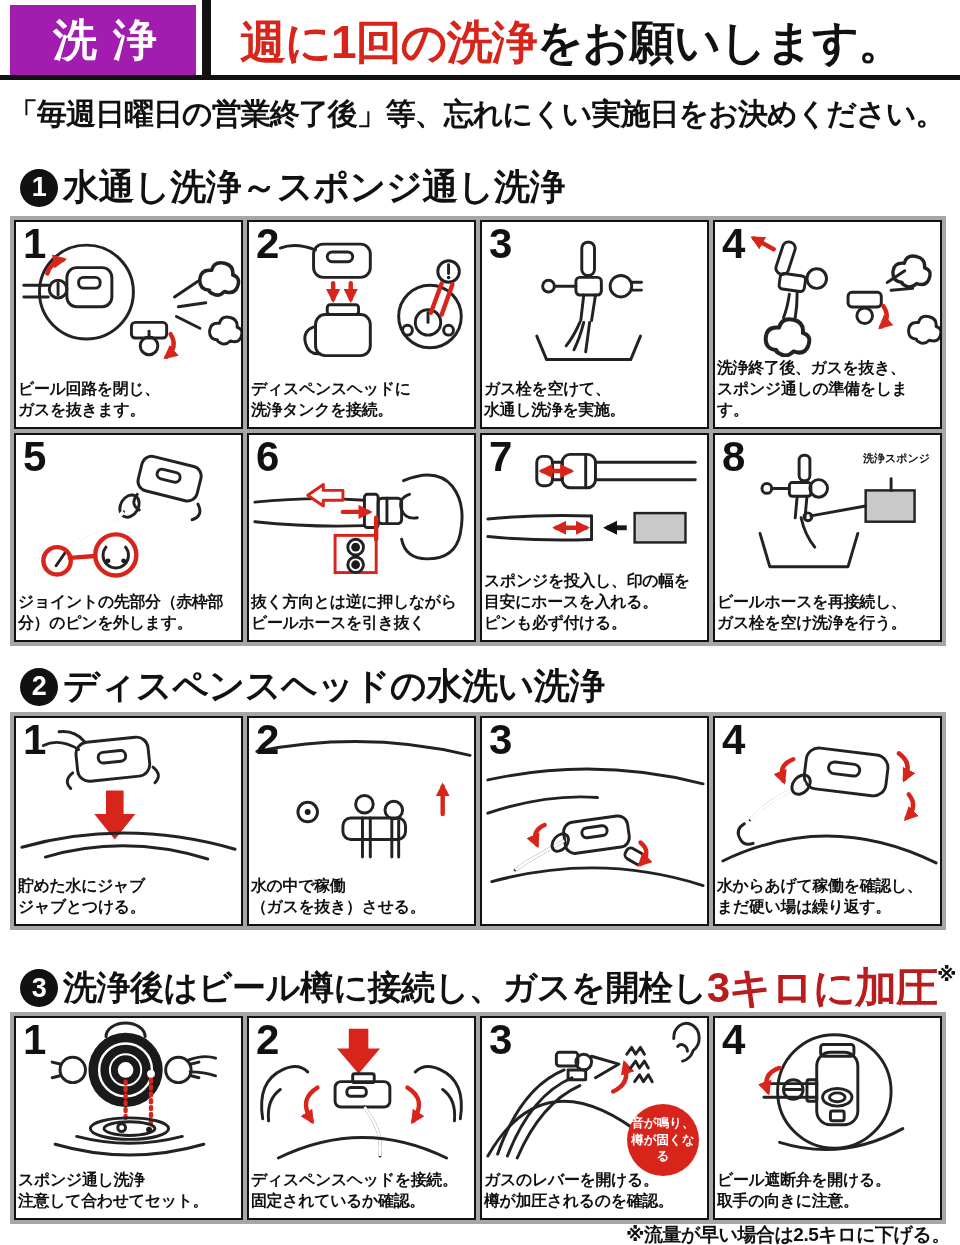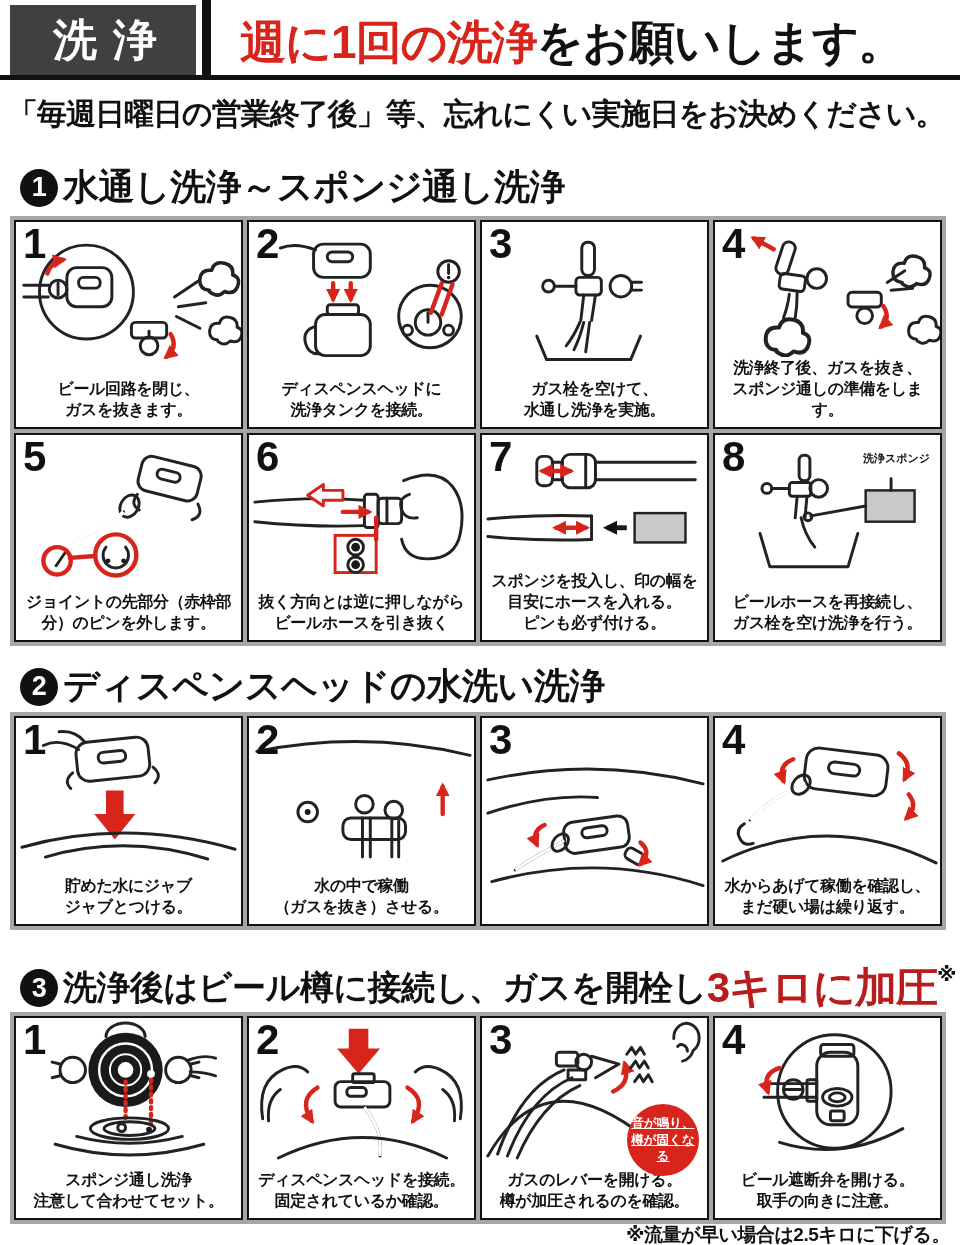--- a/index.html
+++ b/index.html
@@ -1,20 +1,20 @@
 <!DOCTYPE html>
 <html><head>
 <meta charset="utf-8">
 <style>
   html,body{margin:0;padding:0;background:#fff;}
   .page{position:relative;width:960px;height:1245px;background:#fff;overflow:hidden;
         font-family:"Liberation Sans","DejaVu Sans",sans-serif;color:#111;}
 
   
-  .badge{position:absolute;left:10px;top:5px;width:186px;height:70px;background:#404040;
+  .badge{position:absolute;left:10px;top:5px;width:186px;height:70px;background:#a21caf;
          color:#fff;font-size:44px;font-weight:900;display:flex;align-items:center;justify-content:center;
          letter-spacing:16px;padding-left:20px;box-sizing:border-box;}
   .vbar{position:absolute;left:202px;top:0;width:9px;height:80px;background:#111;}
   .htitle{position:absolute;left:240px;top:12px;font-size:46px;font-weight:900;letter-spacing:-1px;white-space:nowrap;}
   .htitle .red{color:#d8251c;}
   .hrule{position:absolute;left:0;top:75px;width:960px;height:5px;background:#111;}
   .subtitle{position:absolute;left:8px;top:94px;width:948px;font-size:30px;font-weight:900;letter-spacing:-1px;white-space:nowrap;}
 
   
   .sec-h{position:absolute;left:20px;display:flex;align-items:center;font-weight:900;font-size:36px;letter-spacing:-0.5px;white-space:nowrap;}
@@ -23,36 +23,36 @@
   .sec-h .red-big{color:#b91c1c;font-size:42px;letter-spacing:-1px;}
   .sec-h .mark{font-size:20px;align-self:flex-start;margin-top:2px;}
 
   
   .grid{position:absolute;left:10px;width:936px;display:grid;grid-template-columns:repeat(4,1fr);
         gap:4px;background:#a6a6a6;border:4px solid #a6a6a6;box-sizing:border-box;}
   .cell{position:relative;background:#fff;border:2px solid #111;display:flex;flex-direction:column;min-width:0;}
   .num{position:absolute;left:7px;top:1px;font-size:42px;font-weight:800;line-height:1;z-index:2;}
   .illus-wrap{flex:1 1 auto;min-height:0;position:relative;}
   .illus{position:absolute;inset:0;width:100%;height:100%;}
-  .cap{flex:0 0 auto;text-align:center;font-size:16px;font-weight:700;line-height:1.32;
+  .cap{flex:0 0 auto;font-size:16px;font-weight:700;line-height:1.32;
        letter-spacing:-0.4px;white-space:pre-line;padding:0 2px 7px;}
 
   
   svg .s{stroke:#222;fill:none;stroke-width:3;stroke-linecap:round;stroke-linejoin:round;}
   svg .r{stroke:#d8251c;fill:none;stroke-width:4.5;stroke-linecap:round;stroke-linejoin:round;}
   svg .rf{fill:#d8251c;stroke:none;}
   svg .kf{fill:#1a1a1a;stroke:none;}
   svg .wf{fill:#fff;stroke:none;}
   svg .gf{fill:#c9c9c9;stroke:#222;stroke-width:2.5;}
 
   
   .sponge-label{position:absolute;top:16px;right:10px;font-size:11px;font-weight:700;z-index:2;}
   .sound-badge{position:absolute;right:8px;top:86px;width:72px;height:72px;border-radius:50%;background:#d8251c;
                color:#fff;font-size:12.5px;font-weight:800;display:flex;align-items:center;justify-content:center;
-               text-align:center;white-space:pre-line;line-height:1.35;z-index:2;text-decoration:underline;}
+               text-align:center;white-space:pre-line;line-height:1.35;z-index:2;}
 
   .footer-note{position:absolute;right:10px;top:1222px;font-size:19px;font-weight:900;letter-spacing:-0.5px;}
 </style>
 </head>
 <body>
 
 <svg width="0" height="0" style="position:absolute" aria-hidden="true">
   <defs>
     <marker id="ar" viewBox="0 0 10 10" refX="7" refY="5" markerWidth="3.2" markerHeight="3.2" orient="auto-start-reverse">
       <path d="M0,0L10,5L0,10z" fill="#d8251c"></path>

